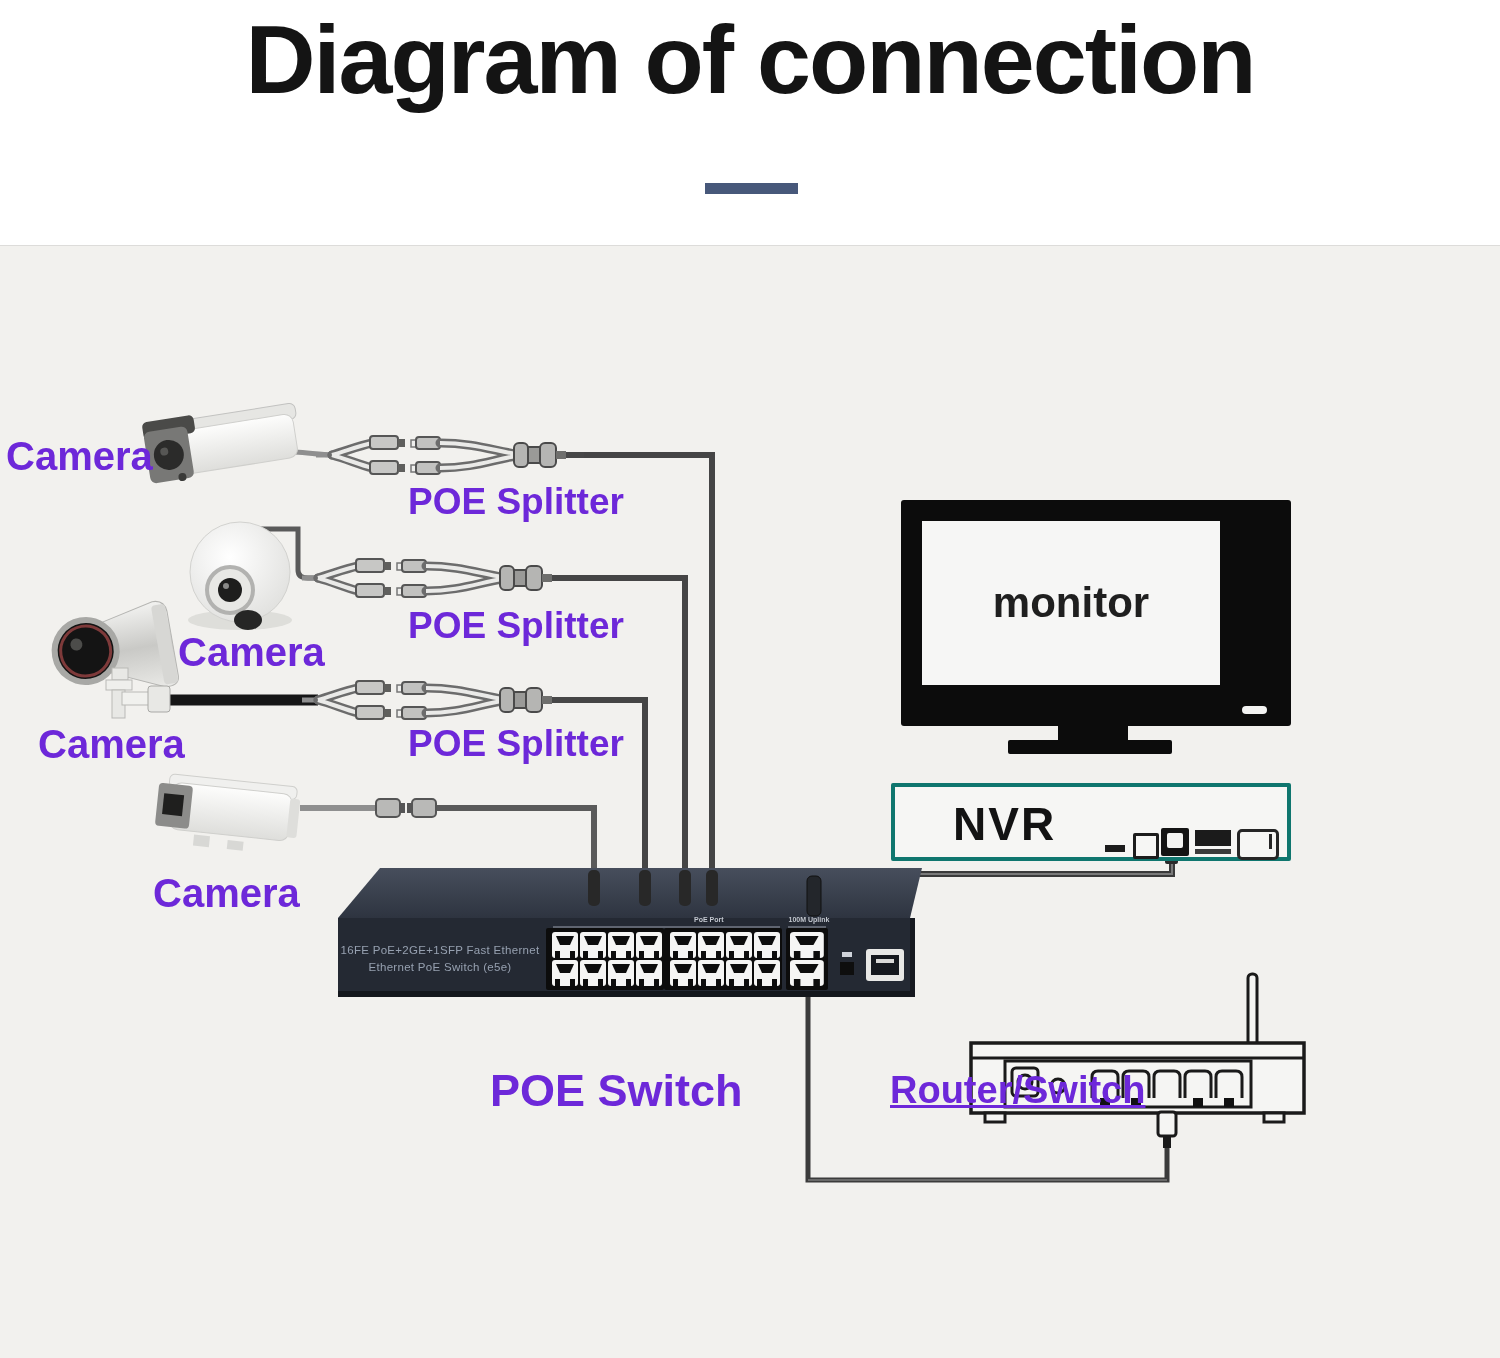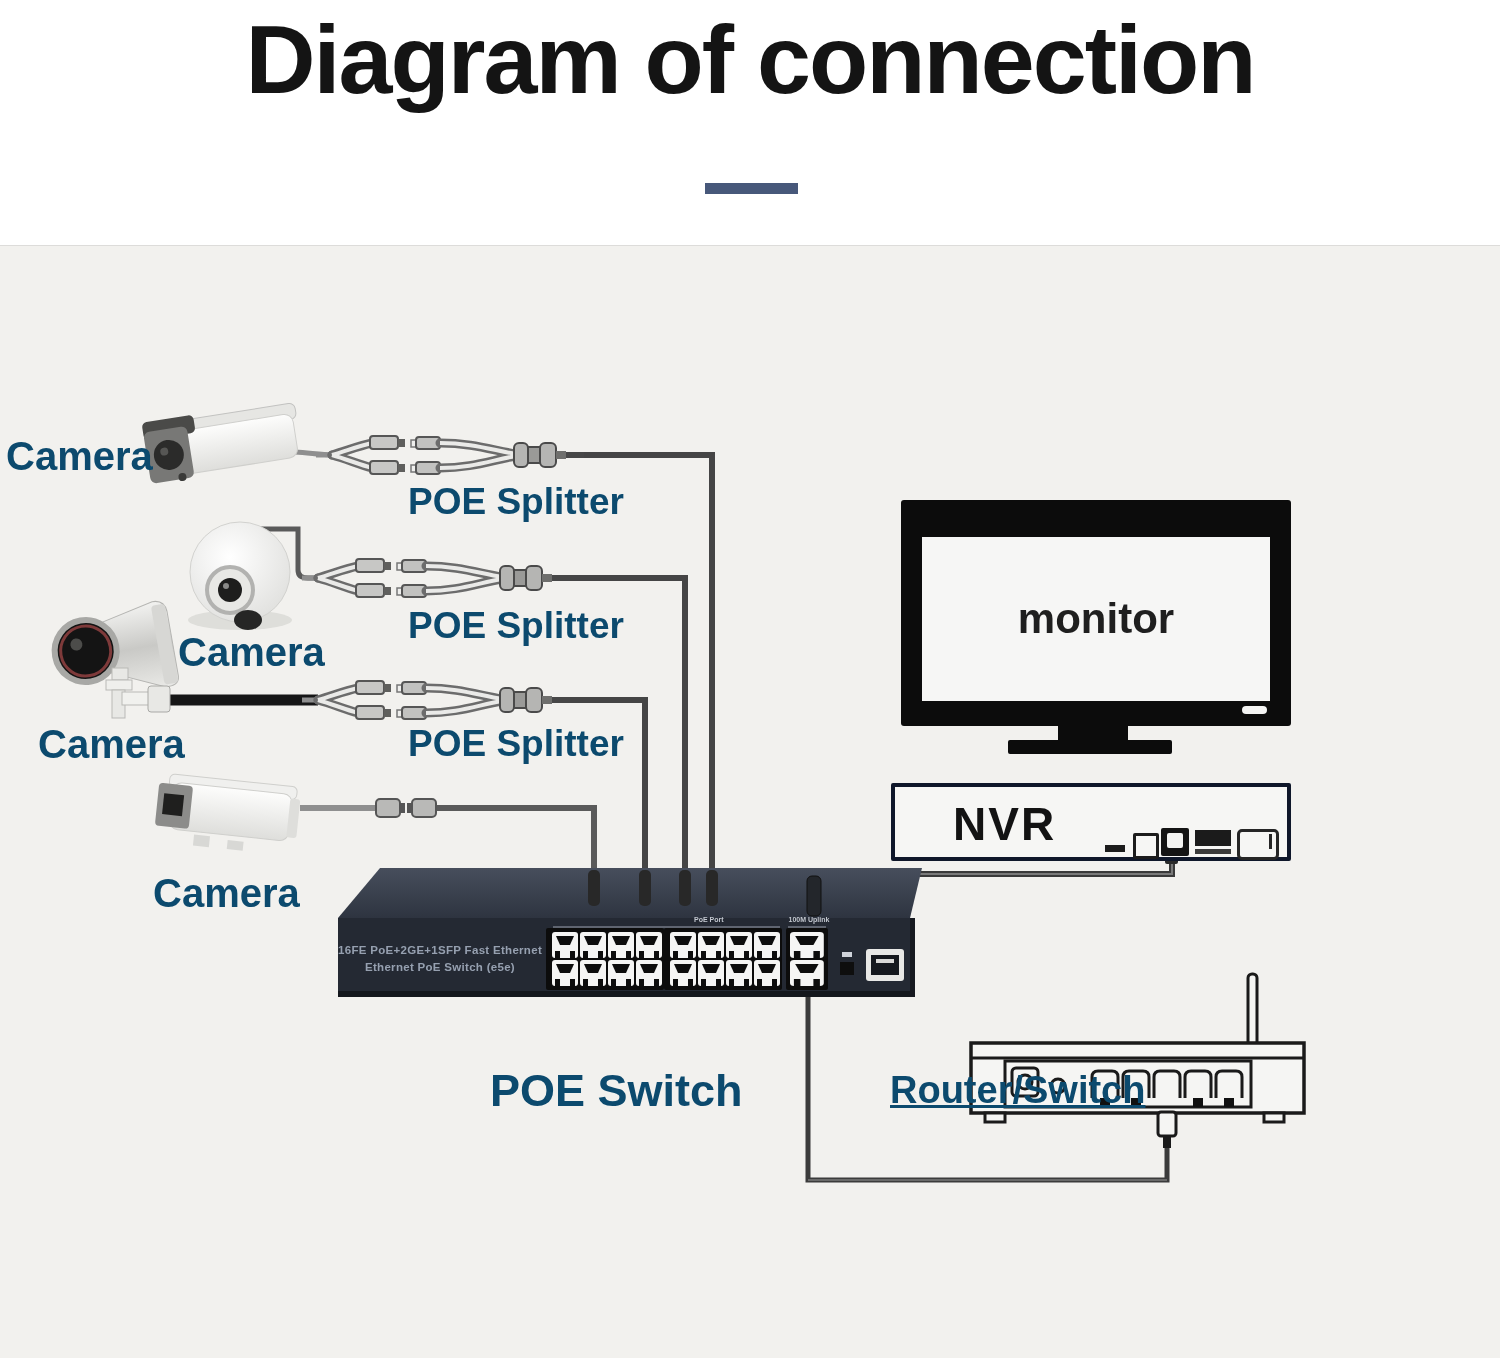--- a/index.html
+++ b/index.html
@@ -4,50 +4,50 @@
 <style>
   html,body{margin:0;padding:0;background:#ffffff;}
   #canvas{position:relative;width:1500px;height:1358px;background:#ffffff;overflow:hidden;
           font-family:"Liberation Sans",sans-serif;}
   .title{position:absolute;left:0;top:4px;width:1500px;text-align:center;
          font-size:97px;font-weight:bold;letter-spacing:-2px;color:#141414;}
   .title-dash{position:absolute;left:705px;top:183px;width:93px;height:11px;background:#47587a;}
   .board{position:absolute;left:0;top:245px;width:1500px;height:1113px;background:#f2f1ee;
          border-top:1px solid #dddcda;}
   svg.diagram{position:absolute;left:0;top:0;width:1500px;height:1358px;}
-  .lbl{position:absolute;font-weight:bold;color:#0c4a6e;white-space:nowrap;line-height:1.1;text-align:right;}
+  .lbl{position:absolute;font-weight:bold;color:#6d28d9;white-space:nowrap;line-height:1.1;text-align:right;}
   .cam-lbl{font-size:40px;}
   .sp-lbl{font-size:37px;}
   .switch-lbl{font-size:45px;margin-top:40px;}
   .router-lbl{font-size:38px;}
   
   .monitor{position:absolute;left:901px;top:500px;width:390px;height:226px;background:#0c0c0c;border-radius:3px;}
-  .monitor .screen{position:absolute;left:21px;top:21px;width:348px;height:164px;background:#f6f6f5;
-                   display:flex;align-items:center;justify-content:center;margin-top:16px;}
+  .monitor .screen{position:absolute;left:21px;top:21px;width:298px;height:164px;background:#f6f6f5;
+                   display:flex;align-items:center;justify-content:center;}
   .monitor .screen span{font-size:42px;font-weight:600;color:#1f1f1f;}
   .monitor .led{position:absolute;right:24px;bottom:12px;width:25px;height:8px;background:#f4f4f3;border-radius:4px;}
   .m-neck{position:absolute;left:1058px;top:726px;width:70px;height:16px;background:#0c0c0c;}
   .m-base{position:absolute;left:1008px;top:740px;width:164px;height:14px;background:#0c0c0c;border-radius:2px;}
   
   .nvr{position:absolute;left:891px;top:783px;width:400px;height:78px;background:#f6f6f4;
-       border:4px solid #0f172a;box-sizing:border-box;border-radius:2px;}
+       border:4px solid #0f766e;box-sizing:border-box;border-radius:2px;}
   .nvr .nvr-text{position:absolute;left:58px;top:10px;font-size:46px;font-weight:bold;color:#131313;letter-spacing:2px;}
   .nvr-dash{position:absolute;left:210px;top:58px;width:20px;height:7px;background:#1c1c1c;}
   .nvr-port-outline{position:absolute;left:238px;top:46px;width:20px;height:20px;border:3px solid #1c1c1c;
                     background:#f6f6f4;border-radius:2px;}
   .nvr-port-plugged{position:absolute;left:266px;top:41px;width:28px;height:28px;background:#141414;border-radius:2px;}
   .nvr-port-plugged i{position:absolute;left:6px;top:5px;width:16px;height:15px;background:#f4f4f2;display:block;border-radius:2px;}
   .nvr-module{position:absolute;left:300px;top:43px;width:36px;height:16px;background:#1b1b1b;}
   .nvr-module-strip{position:absolute;left:300px;top:62px;width:36px;height:5px;background:#3c3c3c;}
   .nvr-rounded{position:absolute;left:342px;top:42px;width:36px;height:25px;border:3px solid #262626;
                border-radius:5px;background:#f6f6f4;}
   .nvr-rounded i{position:absolute;right:4px;top:2px;width:3px;height:15px;background:#262626;display:block;}
   
   .panel-text{position:absolute;left:330px;top:942px;width:220px;text-align:center;
-              font-size:11.5px;line-height:17px;font-weight:bold;color:#96a0b0;letter-spacing:.3px;}
+              font-size:11.5px;line-height:17px;font-weight:normal;color:#96a0b0;letter-spacing:.3px;}
   .caption{position:absolute;font-size:7px;font-weight:bold;color:#c3c8d0;}
   .cap1{left:694px;top:916px;}
   .cap2{left:786px;top:916px;width:46px;text-align:center;}
 </style>
 </head>
 <body>
 
 <div id="canvas">
 
   <div class="title">Diagram of connection</div>

